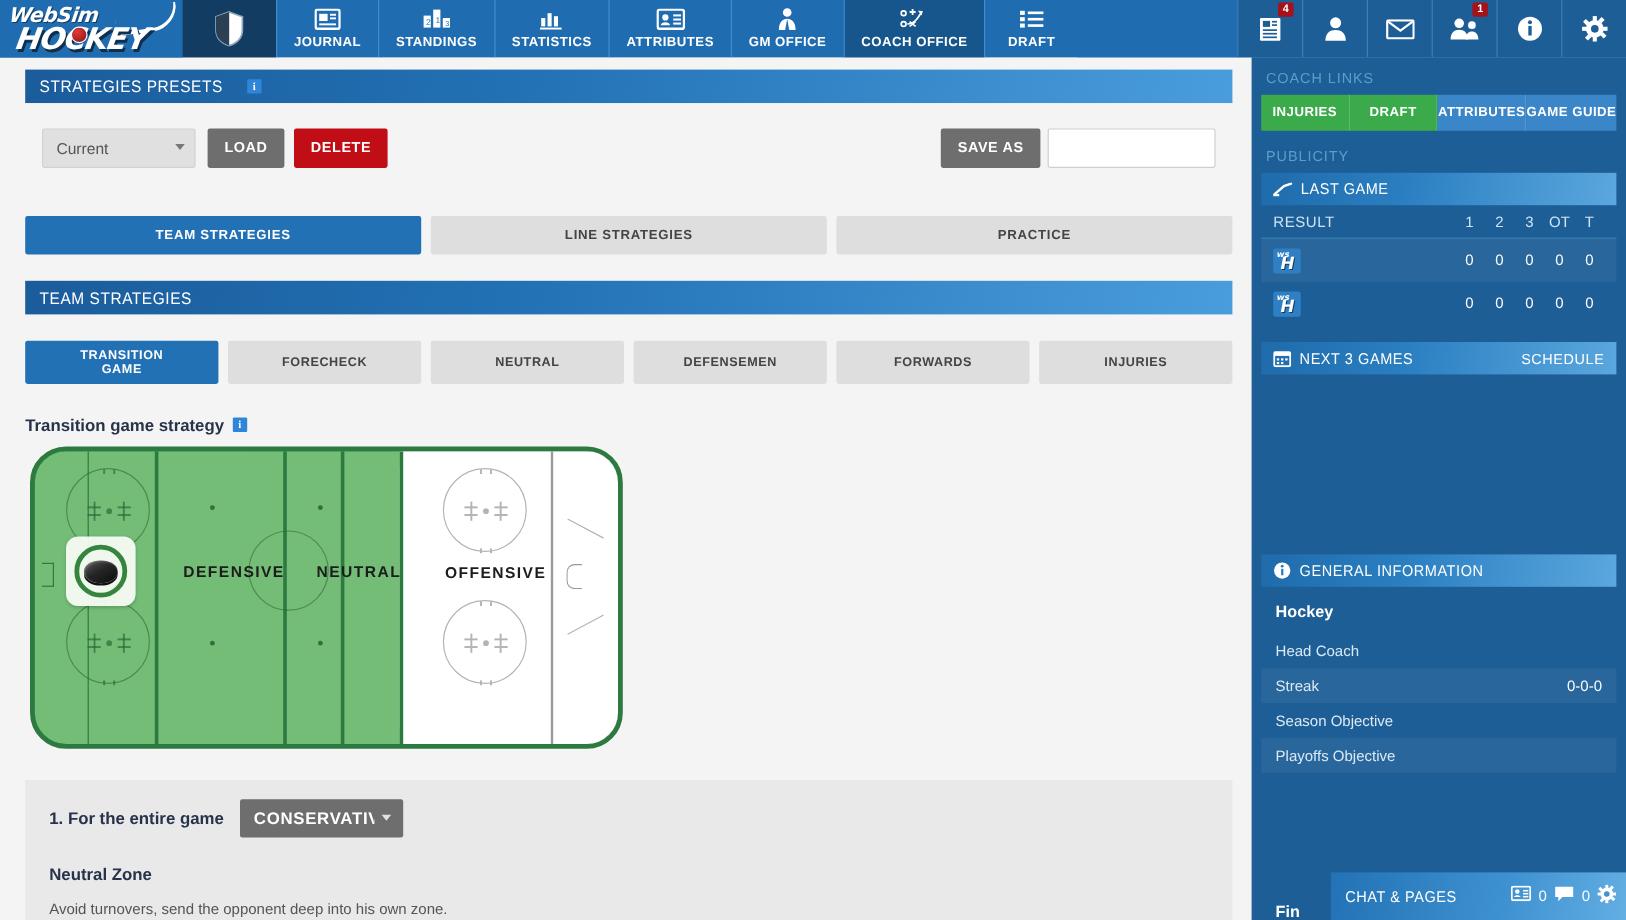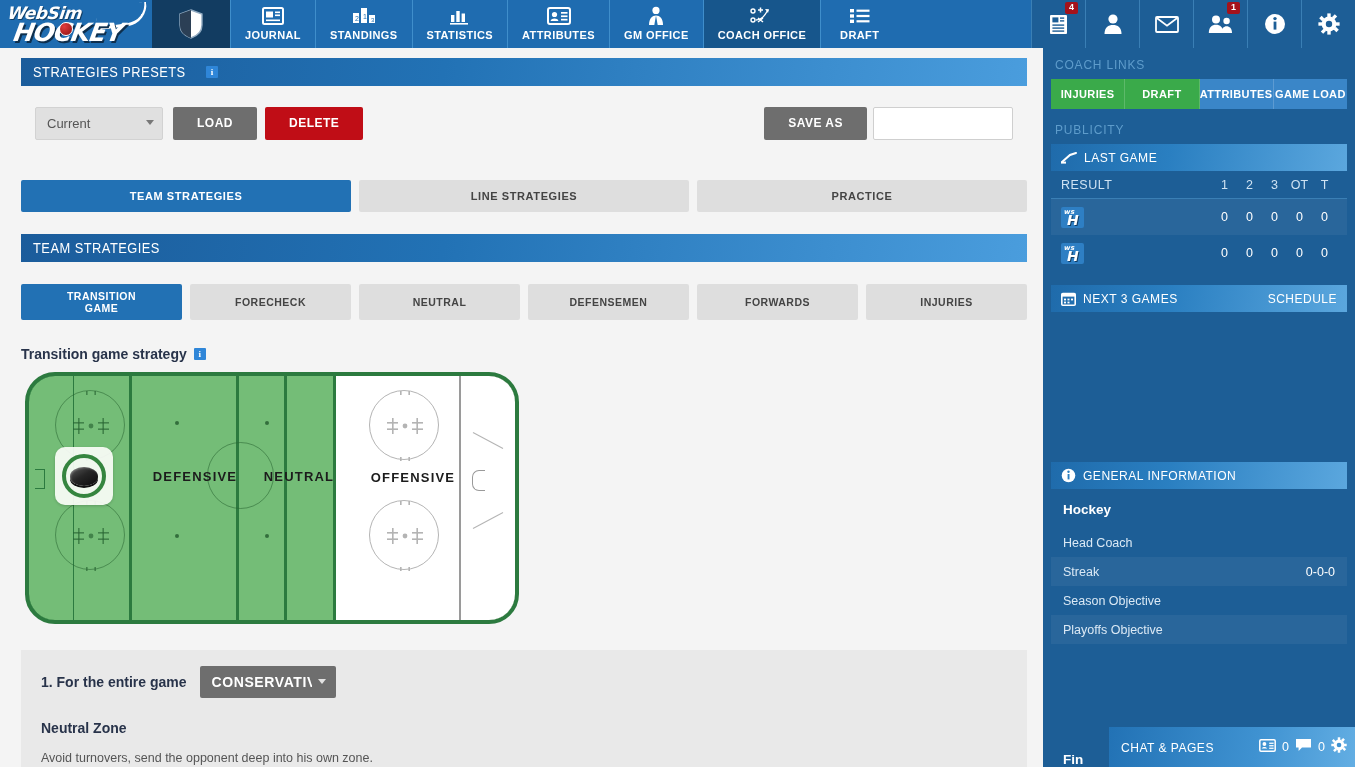--- a/index.html
+++ b/index.html
@@ -143,21 +143,21 @@
     position: absolute; right: 9px; top: 13px;
     width: 0; height: 0;
     border-left: 4px solid transparent;
     border-right: 4px solid transparent;
     border-top: 5px solid #777;
     pointer-events: none;
   }
   .btn {
     height: 33px; border: none; cursor: pointer;
     color: #fff; font-size: 12px; font-weight: bold;
-    letter-spacing: 0.5px; padding: 0 24px;
+    letter-spacing: 0.5px; padding: 0 14px;
     font-family: "Liberation Sans", sans-serif;
     border-radius: 2px;
   }
   .btn-gray { background: #6e6e6e; }
   .btn-red  { background: #c00d16; }
   .saveas-group { margin-left: auto; display: flex; align-items: center; }
   .txtin {
     height: 33px; width: 140px;
     border: 1px solid #cfcfcf; background: #fff;
     margin-left: 6px; padding: 0 8px;
@@ -812,21 +812,21 @@
       </div>
     </div>
 
     <div class="sidebar">
 
       <div class="side-cap">COACH LINKS</div>
       <div class="ql-row">
         <div class="ql green">INJURIES</div>
         <div class="ql green">DRAFT</div>
         <div class="ql blue">ATTRIBUTES</div>
-        <div class="ql blue">GAME LOAD</div>
+        <div class="ql blue">GAME GUIDE</div>
       </div>
 
       <div class="side-cap" style="padding-top:14px">PUBLICITY</div>
 
       <div class="side-panel-head">
         <span class="sh-ico">
           <svg width="16" height="12" viewBox="0 0 16 12">
             <path d="M1 10 L9 3 L15 1" stroke="#fff" stroke-width="2" fill="none" stroke-linecap="round"></path>
             <rect x="0" y="9.6" width="5" height="2" fill="#fff"></rect>
           </svg>

